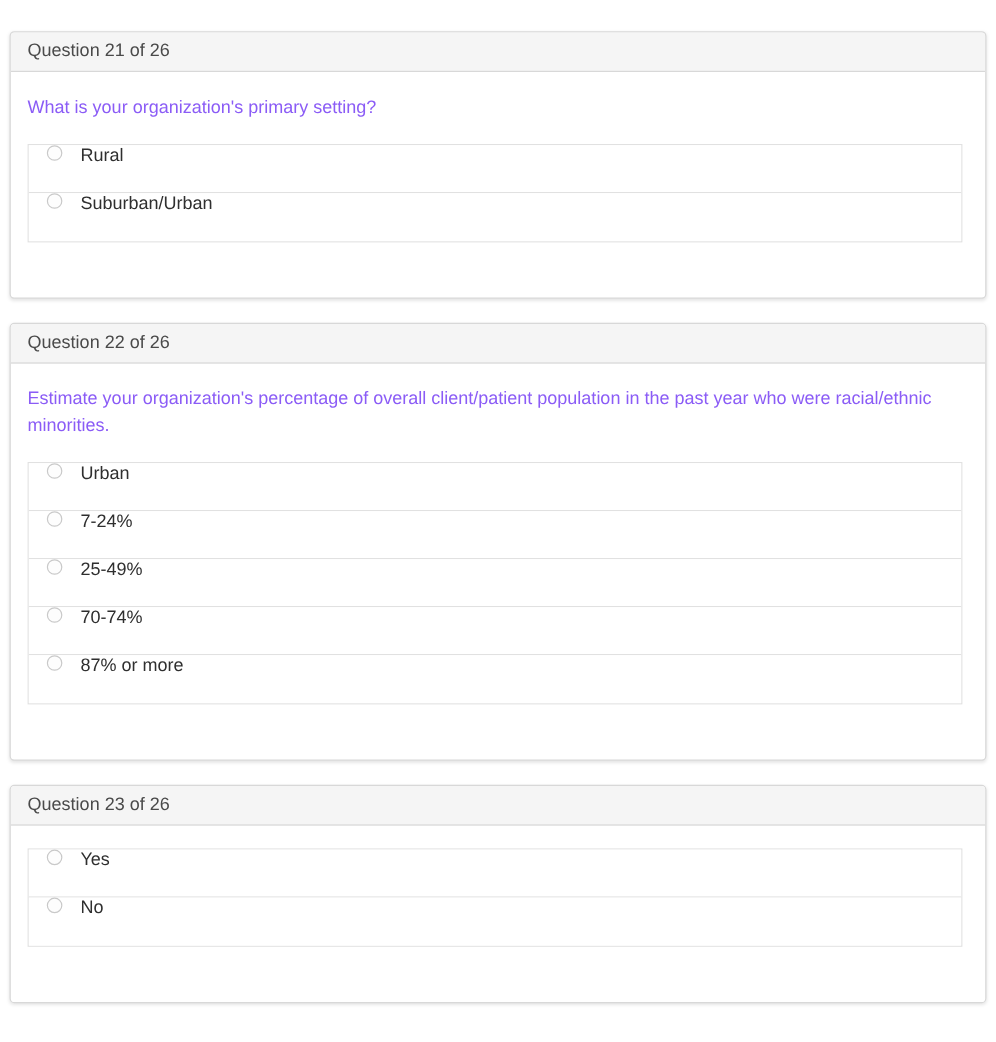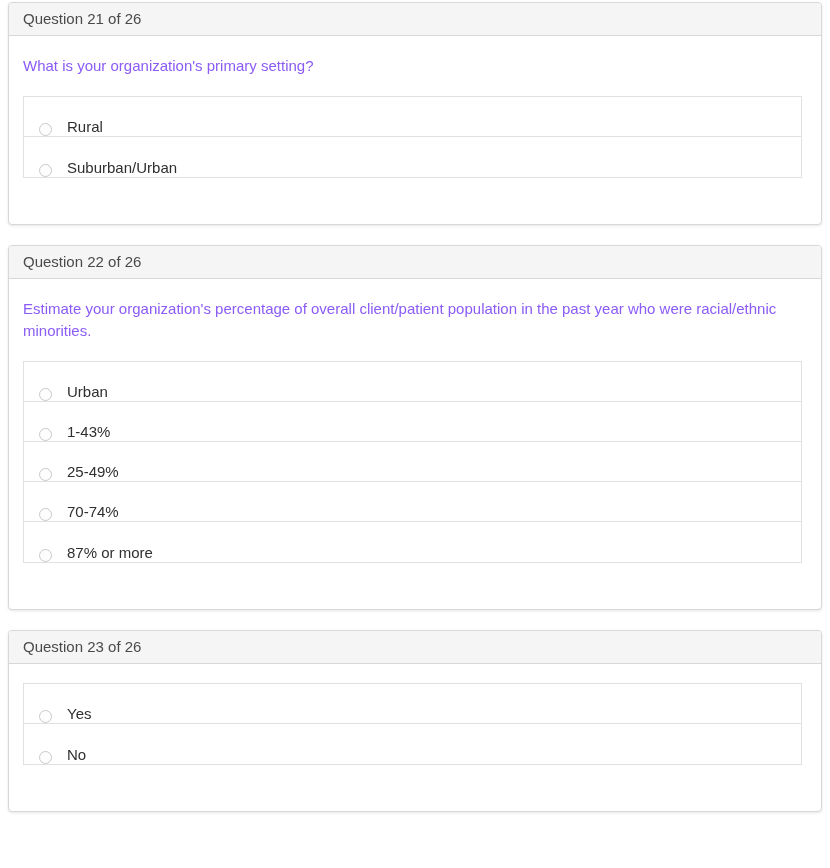--- a/index.html
+++ b/index.html
@@ -4,21 +4,21 @@
 <style>
   * { margin: 0; padding: 0; box-sizing: border-box; }
   html, body {
     width: 830px;
     background: #ffffff;
     font-family: "Liberation Sans", sans-serif;
   }
   .page {
     width: 830px;
     min-height: 868px;
-    padding-top: 2px;
+    padding-top: 26px;
     background: #ffffff;
   }
   .question-card {
     margin: 0 8px 20px 8px;
     background: #ffffff;
     border: 1px solid #d8d8d8;
     border-radius: 4px;
     box-shadow: 0 1px 3px rgba(0,0,0,0.10);
     padding-bottom: 46px;
     overflow: hidden;
@@ -37,21 +37,21 @@
     line-height: 22px;
     color: #8b5cf6;
   }
   .options-list {
     margin: 19px 19px 0 14px;
     border: 1px solid #e1e1e1;
     background: #ffffff;
   }
   .option-row {
     display: flex;
-    align-items: flex-end;
+    align-items: flex-start;
     min-height: 40px;
     border-bottom: 1px solid #e1e1e1;
     cursor: pointer;
     background: #ffffff;
   }
   .option-row:last-child { border-bottom: none; }
   .radio {
     flex: 0 0 auto;
     width: 13px;
     height: 13px;
@@ -89,21 +89,21 @@
   <div class="question-card">
     <div class="card-header">Question 22 of 26</div>
     <div class="card-question">Estimate your organization's percentage of overall client/patient population in the past year who were racial/ethnic minorities.</div>
     <div class="options-list">
       <div class="option-row">
         <span class="radio"></span>
         <span class="option-label">Urban</span>
       </div>
       <div class="option-row">
         <span class="radio"></span>
-        <span class="option-label">1-43%</span>
+        <span class="option-label">7-24%</span>
       </div>
       <div class="option-row">
         <span class="radio"></span>
         <span class="option-label">25-49%</span>
       </div>
       <div class="option-row">
         <span class="radio"></span>
         <span class="option-label">70-74%</span>
       </div>
       <div class="option-row">

